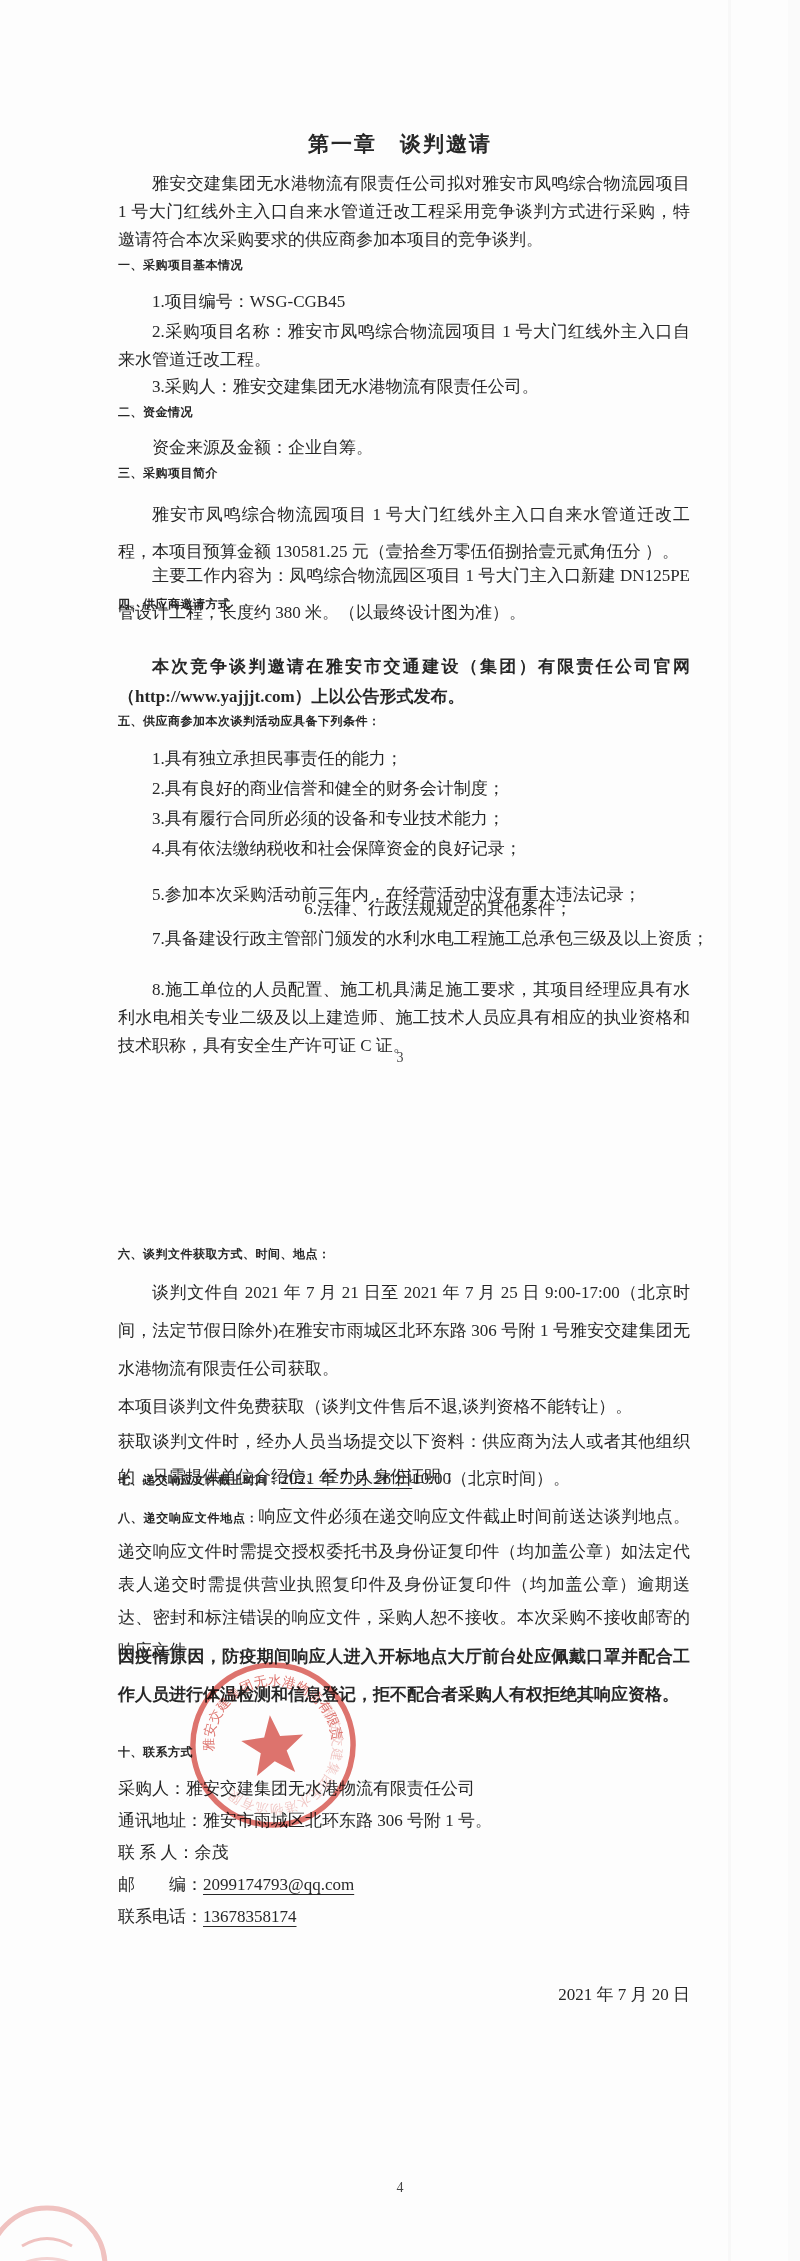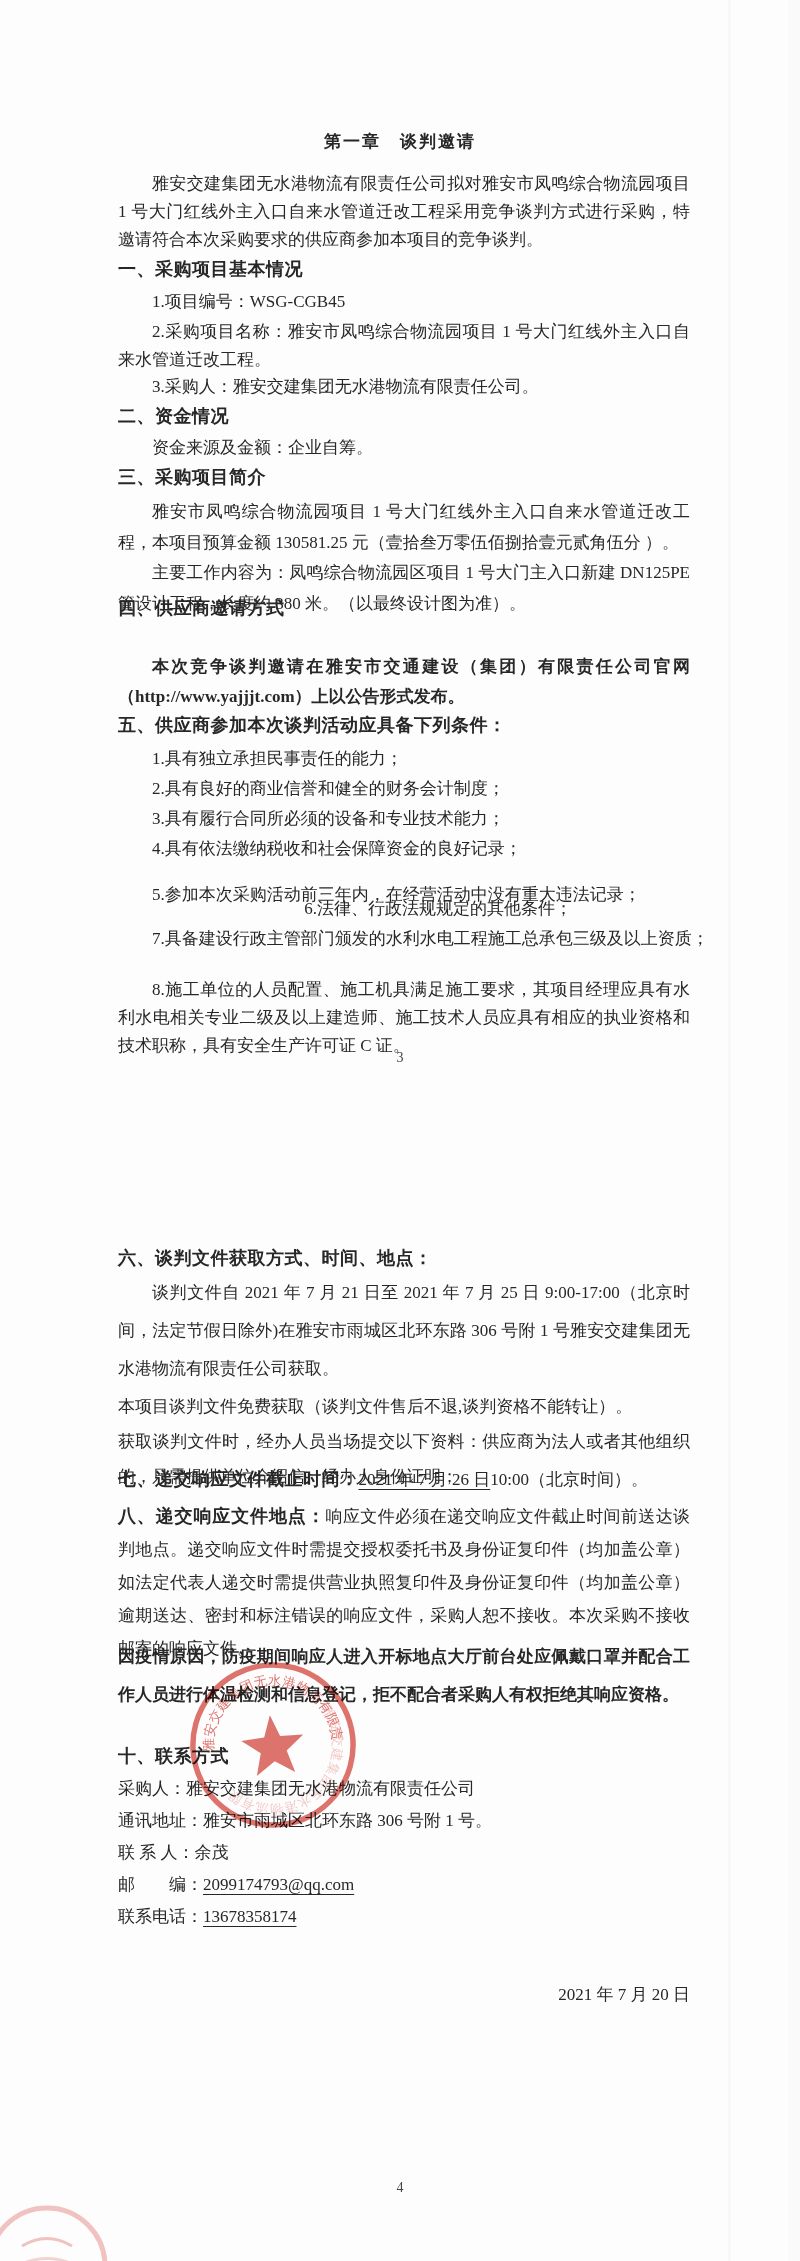--- a/index.html
+++ b/index.html
@@ -4,26 +4,26 @@
 <style>
   html,body{margin:0;padding:0;background:#ffffff;}
   .page{
     position:relative;width:800px;height:2261px;margin:0 auto;
     background:#fdfdfd;overflow:hidden;
     font-family:"Liberation Serif","DejaVu Serif",serif;
     color:#272727;font-size:17px;
   }
   .abs{position:absolute;left:118px;width:572px;}
   .center{left:0;width:800px;text-align:center;}
-  .doc-title{font-size:17px;font-weight:bold;letter-spacing:2px;}
-  .heading{font-weight:bold;font-size:18px;letter-spacing:0.5px;}
+  .doc-title{font-size:21px;font-weight:bold;letter-spacing:2px;}
+  .heading{font-weight:bold;font-size:12px;letter-spacing:0.5px;}
   .para{text-align:justify;}
   .indent{text-indent:2em;}
   .pl{padding-left:2em;}
-  .lh28{line-height:28px;} .lh30{line-height:30px;} .lh31{line-height:31px;}
+  .lh28{line-height:28px;} .lh30{line-height:30px;} .lh31{line-height:37px;}
   .lh33{line-height:33px;} .lh35{line-height:35px;} .lh38{line-height:38px;}
   .bold{font-weight:bold;}
   .ul{text-decoration:underline;text-underline-offset:4px;}
   .pagenum{font-size:14px;color:#444;}
   .stamp{position:absolute;pointer-events:none;mix-blend-mode:multiply;}
   .scan-line{position:absolute;top:0;height:2261px;background:rgba(160,160,160,0.05);}
 </style>
 </head>
 <body>
 

